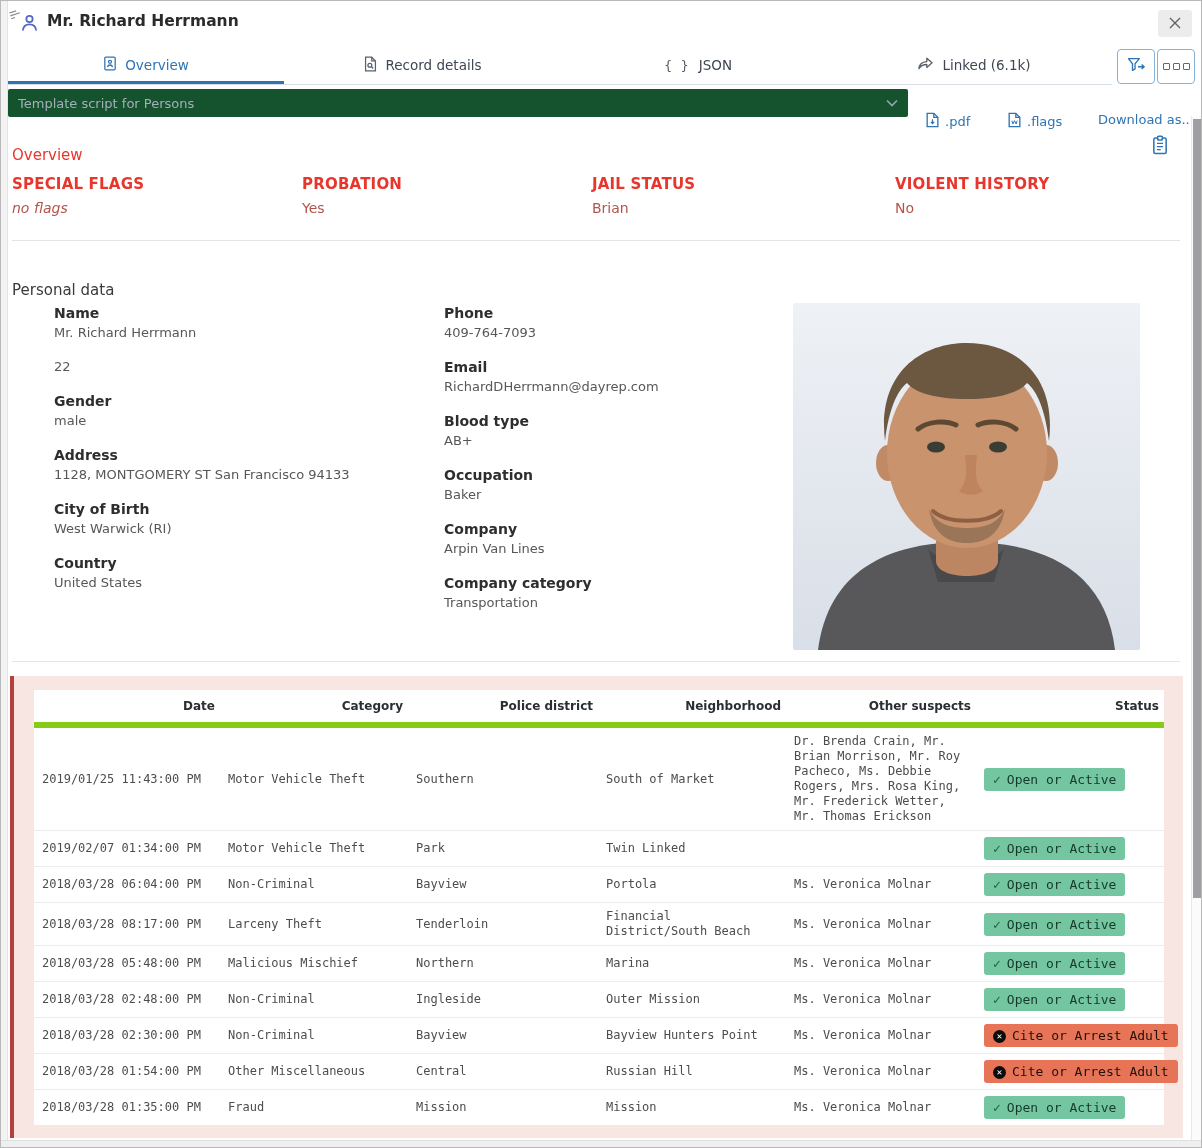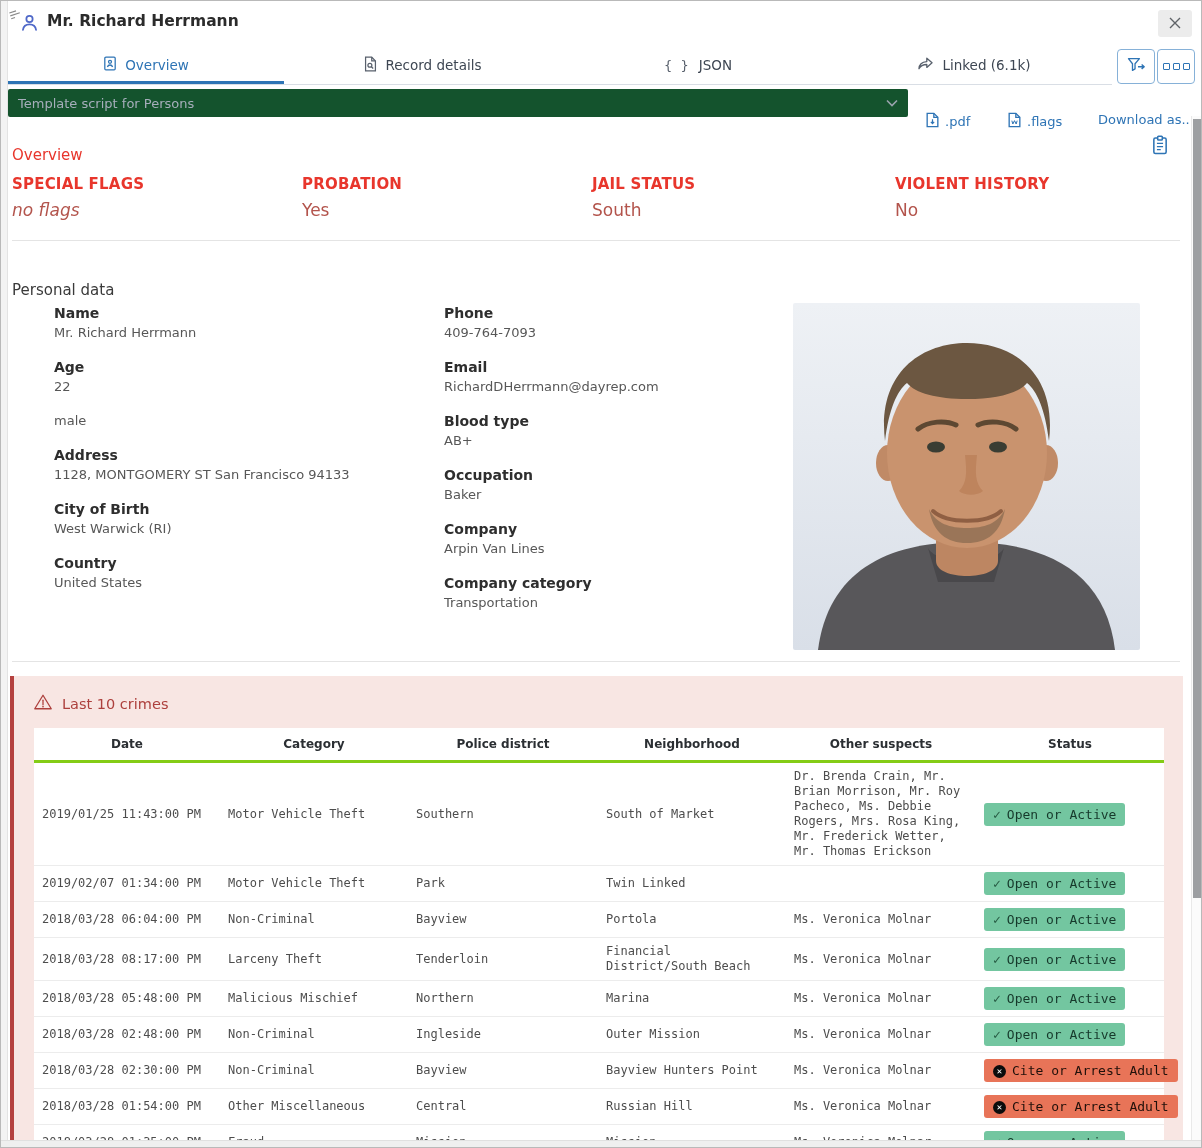--- a/index.html
+++ b/index.html
@@ -40,42 +40,42 @@
   #link-docx{left:1007px;}
   #link-download{left:1098px;}
 
   
   .ov-title{position:absolute;left:12px;top:146px;font-size:15px;color:#e8362c;z-index:10;}
   .copy-btn{position:absolute;left:1151px;top:135px;cursor:pointer;z-index:10;}
   .flags{position:absolute;left:12px;top:175px;display:flex;z-index:10;}
   .flag{width:290px;}
   .flag:nth-of-type(3){width:303px;}
   .flag-label{font-size:15px;font-weight:bold;color:#e8362c;letter-spacing:.2px;}
-  .flag-value{margin-top:7px;font-size:17px;color:#b3544c;}
+  .flag-value{margin-top:7px;font-size:14px;color:#b3544c;}
   .v-em{font-style:italic;}
   .divider{position:absolute;left:12px;width:1168px;height:1px;background:#e4e4e4;z-index:10;}
   #div1{top:240px;}
   #div2{top:661px;}
 
   
   .pd-title{position:absolute;left:12px;top:281px;font-size:15px;color:#3a3a3a;z-index:10;}
   .fields{position:absolute;top:305px;width:380px;z-index:10;margin-left:42px;}
   #fields-left{left:12px;}
   #fields-mid{left:402px;}
   .field{margin-bottom:19px;}
   .field-label{font-size:14px;font-weight:bold;color:#2e2e2e;}
   .field-value{margin-top:4px;font-size:13px;color:#575757;}
   .photo{position:absolute;left:793px;top:303px;width:347px;height:347px;border-radius:2px;overflow:hidden;z-index:10;}
 
   
   .crimes{position:absolute;left:10px;top:676px;width:1173px;box-sizing:border-box;background:#f8e6e3;
     border-left:4px solid #b5413f;padding:14px 0 13px 0;z-index:10;}
   .crimes-title{display:flex;align-items:center;gap:10px;margin:4px 0 15px 20px;color:#ad403d;font-size:14.5px;}
   .crimes-table{margin-left:20px;width:1130px;border-collapse:collapse;background:#fff;table-layout:fixed;}
-  .crimes-table th{font-size:12px;color:#2b2f33;text-align:center;padding:9px 12px;border-bottom:3px solid #84cc16;font-weight:bold;}
+  .crimes-table th{font-size:12px;color:#2b2f33;text-align:right;padding:9px 5px;border-bottom:6px solid #84cc16;font-weight:bold;}
   .crimes-table td{font-family:"DejaVu Sans Mono","Liberation Mono",monospace;font-size:12px;color:#4d4d4d;
     padding:6px 8px;border-top:1px solid #ececec;vertical-align:middle;line-height:15px;word-wrap:break-word;}
   .crimes-table tbody tr:first-child td{border-top:none;}
   .badge{display:inline-block;font-family:"DejaVu Sans Mono","Liberation Mono",monospace;font-size:13px;
     padding:4px 9px;border-radius:3px;white-space:nowrap;}
   .badge.v-ok{background:#73c6a0;color:#16392b;}
   .badge.v-ok::before{content:"✓";color:#275c44;margin-right:6px;}
   .badge.v-danger{background:#e87458;color:#20100a;}
   .badge.v-danger::before{content:"✕";background:#0c0c0c;color:#fff;border-radius:50%;width:13px;height:13px;
     line-height:13px;font-size:9px;display:inline-block;text-align:center;margin-right:6px;vertical-align:1px;}
@@ -203,44 +203,44 @@
       <div class="flag-value v-em">no flags</div>
     </div>
 
     <div class="flag">
       <div class="flag-label">PROBATION</div>
       <div class="flag-value">Yes</div>
     </div>
 
     <div class="flag">
       <div class="flag-label">JAIL STATUS</div>
-      <div class="flag-value">South</div>
+      <div class="flag-value">Brian</div>
     </div>
 
     <div class="flag">
       <div class="flag-label">VIOLENT HISTORY</div>
       <div class="flag-value">No</div>
     </div>
   </div>
 <div class="divider" id="div1"></div>
 
 <div class="pd-title">Personal data</div>
 <div class="fields" id="fields-left">
 
     <div class="field">
       <div class="field-label">Name</div>
       <div class="field-value">Mr. Richard Herrmann</div>
     </div>
 
     <div class="field">
-      <div class="field-label">Age</div>
       <div class="field-value">22</div>
     </div>
 
     <div class="field">
+      <div class="field-label">Gender</div>
       <div class="field-value">male</div>
     </div>
 
     <div class="field">
       <div class="field-label">Address</div>
       <div class="field-value">1128, MONTGOMERY ST San Francisco 94133</div>
     </div>
 
     <div class="field">
       <div class="field-label">City of Birth</div>
@@ -304,30 +304,20 @@
     <ellipse cx="143" cy="144" rx="9" ry="5.5" fill="#3a3d33"></ellipse>
     <ellipse cx="205" cy="144" rx="9" ry="5.5" fill="#3a3d33"></ellipse>
     <path d="M172 152c2 18 2 28-6 36 6 5 18 5 24 0-8-8-8-18-6-36" fill="#b97f58" opacity=".75"></path>
     <path d="M140 208c14 13 54 13 68 0" stroke="#8f5f43" stroke-width="4" fill="none" stroke-linecap="round"></path>
     <path d="M136 206c4 24 18 34 38 34s34-10 38-34c-7 15-21 19-38 19s-31-4-38-19z" fill="#6c5741" opacity=".5"></path>
   </svg>
 </div>
 <div class="divider" id="div2"></div>
 
 <div class="crimes">
-  <div class="crimes-title">
-    <span>
-      <svg width="18" height="16" viewBox="0 0 24 21" fill="none" stroke="#ad403d" stroke-width="1.7" stroke-linejoin="round">
-        <path d="M12 1.5L23 19.5H1z"></path>
-          <path d="M12 8v6" stroke-linecap="round"></path>
-          <circle cx="12" cy="16.6" r=".4" fill="#ad403d"></circle>
-      </svg>
-    </span>
-    <span>Last 10 crimes</span>
-  </div>
   <table class="crimes-table">
     <colgroup>
         <col style="width:186px">
         <col style="width:188px">
         <col style="width:190px">
         <col style="width:188px">
         <col style="width:190px">
         <col style="width:188px">
       </colgroup>
     <thead>

